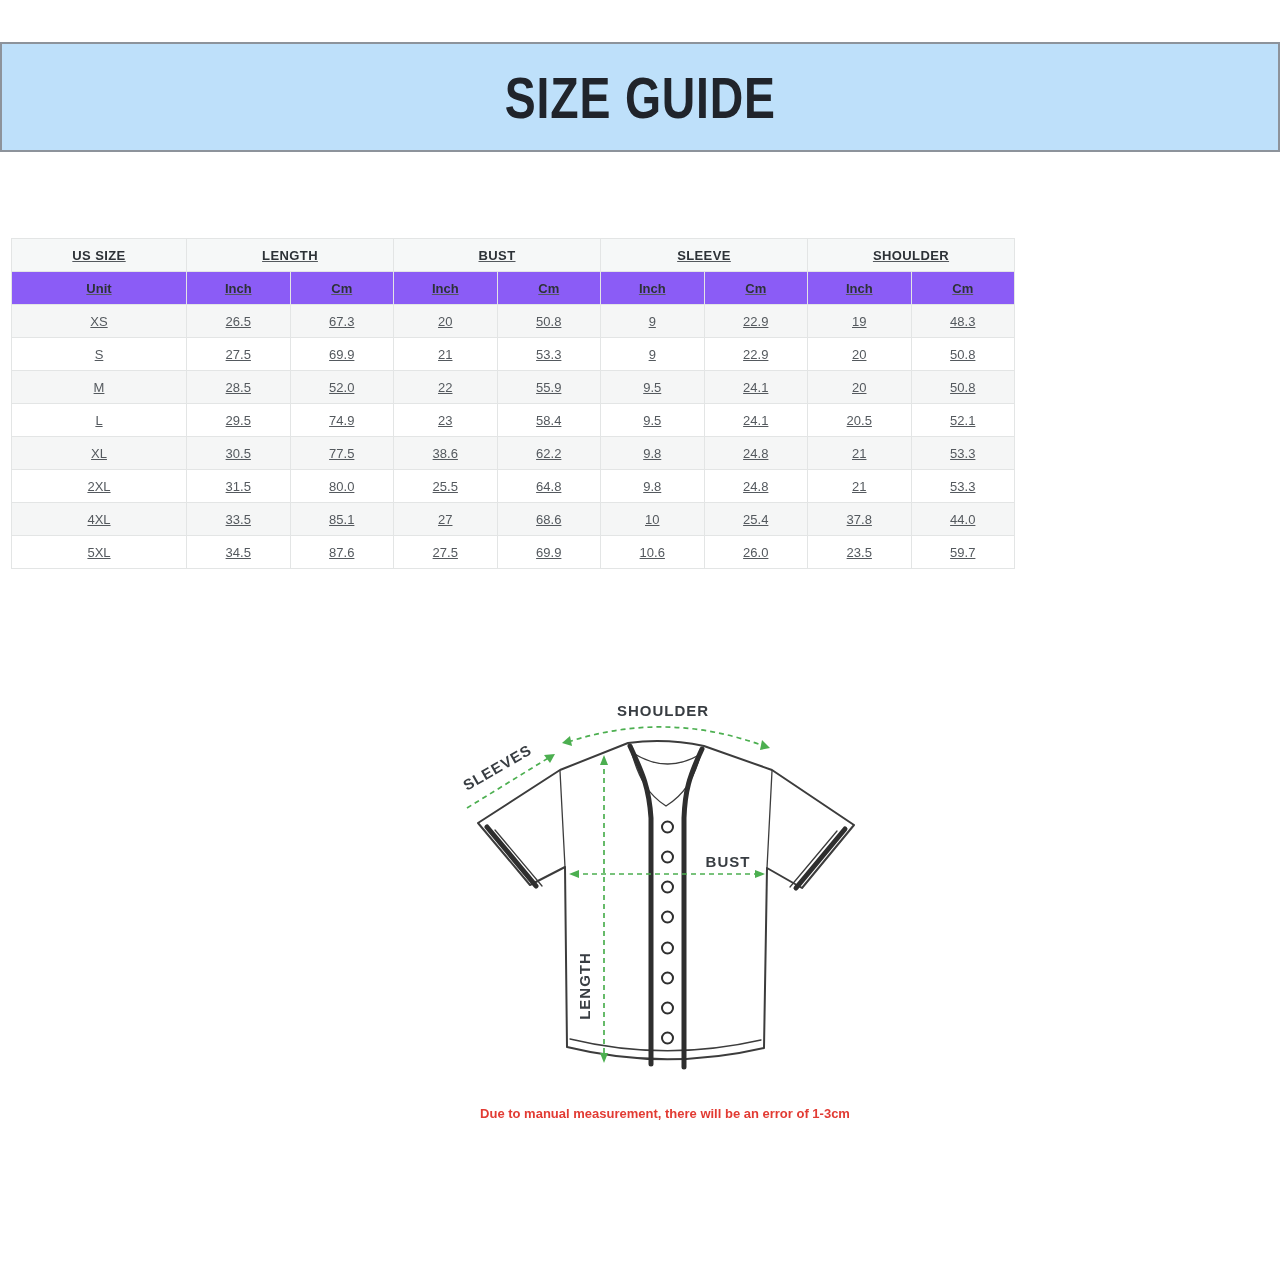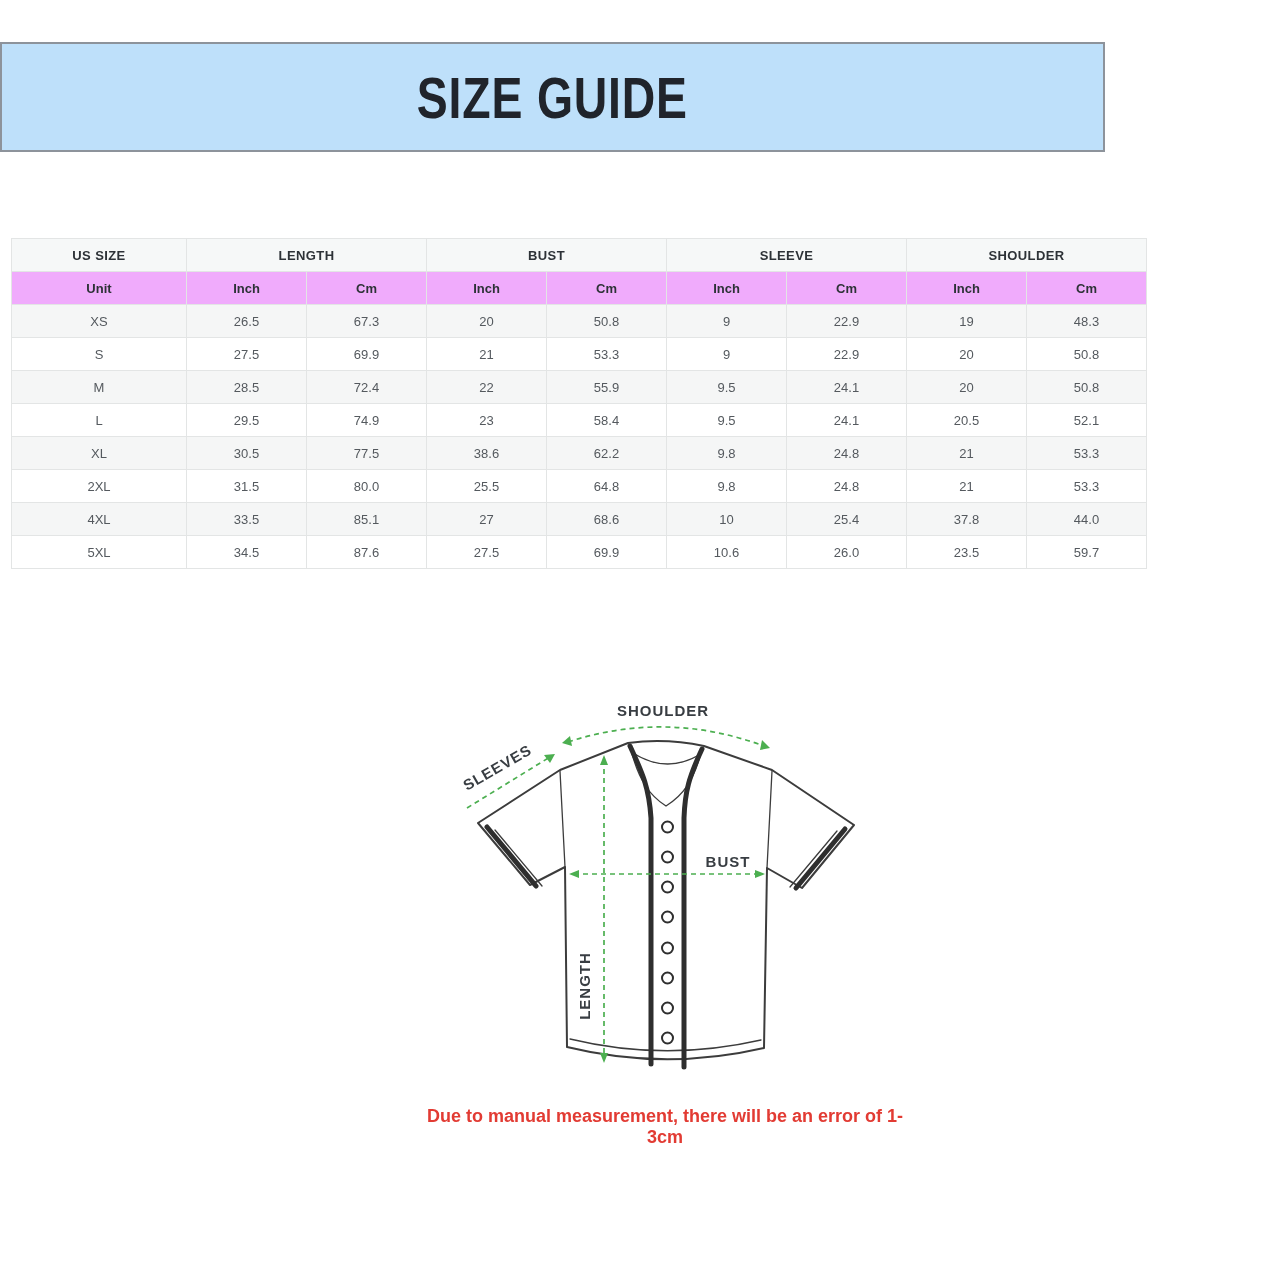--- a/index.html
+++ b/index.html
@@ -11,61 +11,61 @@
     --header-bg:#f6f8f8;
     --row-alt-bg:#f5f6f6;
   }
   *{box-sizing:border-box;}
   html,body{margin:0;padding:0;}
   body{
     width:1280px;height:1280px;background:#ffffff;
     font-family:"Liberation Sans",sans-serif;position:relative;overflow:hidden;
   }
   .banner{
-    position:absolute;left:0;top:42px;width:1105px;height:110px;
+    position:absolute;left:0;top:42px;width:1280px;height:110px;
     background:var(--banner-blue);
     border:2px solid var(--banner-border);
     display:flex;align-items:center;justify-content:center;
   }
   .banner .title{
     margin:0;font-size:58px;font-weight:800;color:#20242b;
     transform:scaleX(0.8);letter-spacing:1px;white-space:nowrap;
   }
   table.size-table{
-    position:absolute;left:11px;top:238px;width:1136px;
+    position:absolute;left:11px;top:238px;width:1004px;
     border-collapse:collapse;table-layout:fixed;
-    font-size:13px;color:#54595e;text-align:center;
+    font-size:13px;color:#54595e;text-align:center;text-decoration:underline;
   }
   .size-table th,.size-table td{
     border:1px solid var(--table-border);
     height:33px;padding:0 4px;vertical-align:middle;
   }
   .size-table thead tr.group-row th{
     background:var(--header-bg);font-weight:700;color:#2d3237;letter-spacing:.4px;font-size:13px;
   }
   .size-table thead tr.unit-row th{
-    background:#f0abfc;font-weight:700;color:#2d3237;font-size:13px;
+    background:#8b5cf6;font-weight:700;color:#2d3237;font-size:13px;
   }
   .size-table tbody tr:nth-child(odd){background:var(--row-alt-bg);}
   .size-table tbody tr:nth-child(even){background:#ffffff;}
   .diagram{position:absolute;left:440px;top:690px;width:445px;height:420px;}
   .jersey-line{fill:none;stroke:#3c3c3c;stroke-width:2;stroke-linejoin:round;stroke-linecap:round;}
   .jersey-thin{fill:none;stroke:#3c3c3c;stroke-width:1.3;stroke-linejoin:round;stroke-linecap:round;}
   .placket{fill:none;stroke:#2e2e2e;stroke-width:5;stroke-linecap:round;}
   .cuff-band{fill:none;stroke:#2e2e2e;stroke-width:5;stroke-linecap:round;}
   .btn{fill:#ffffff;stroke:#2e2e2e;stroke-width:2;}
   .meas{fill:none;stroke:var(--accent-green);stroke-width:1.7;stroke-dasharray:5 4;}
   .arrow{fill:var(--accent-green);stroke:none;}
   .meas-label{
     font-family:"Liberation Sans",sans-serif;font-weight:700;font-size:15px;
     fill:#383d42;letter-spacing:1px;
   }
   .footnote{
     position:absolute;left:420px;top:1106px;width:490px;
-    text-align:center;font-weight:700;font-size:18px;color:var(--note-red);
+    text-align:center;font-weight:700;font-size:13px;color:var(--note-red);
   }
 </style>
 </head>
 <body>
 
 <div class="banner">
   <div class="title">SIZE GUIDE</div>
 </div>
 
 <table class="size-table">
@@ -119,21 +119,21 @@
         <td>21</td>
         <td>53.3</td>
         <td>9</td>
         <td>22.9</td>
         <td>20</td>
         <td>50.8</td>
       </tr>
       <tr>
         <td>M</td>
         <td>28.5</td>
-        <td>72.4</td>
+        <td>52.0</td>
         <td>22</td>
         <td>55.9</td>
         <td>9.5</td>
         <td>24.1</td>
         <td>20</td>
         <td>50.8</td>
       </tr>
       <tr>
         <td>L</td>
         <td>29.5</td>

